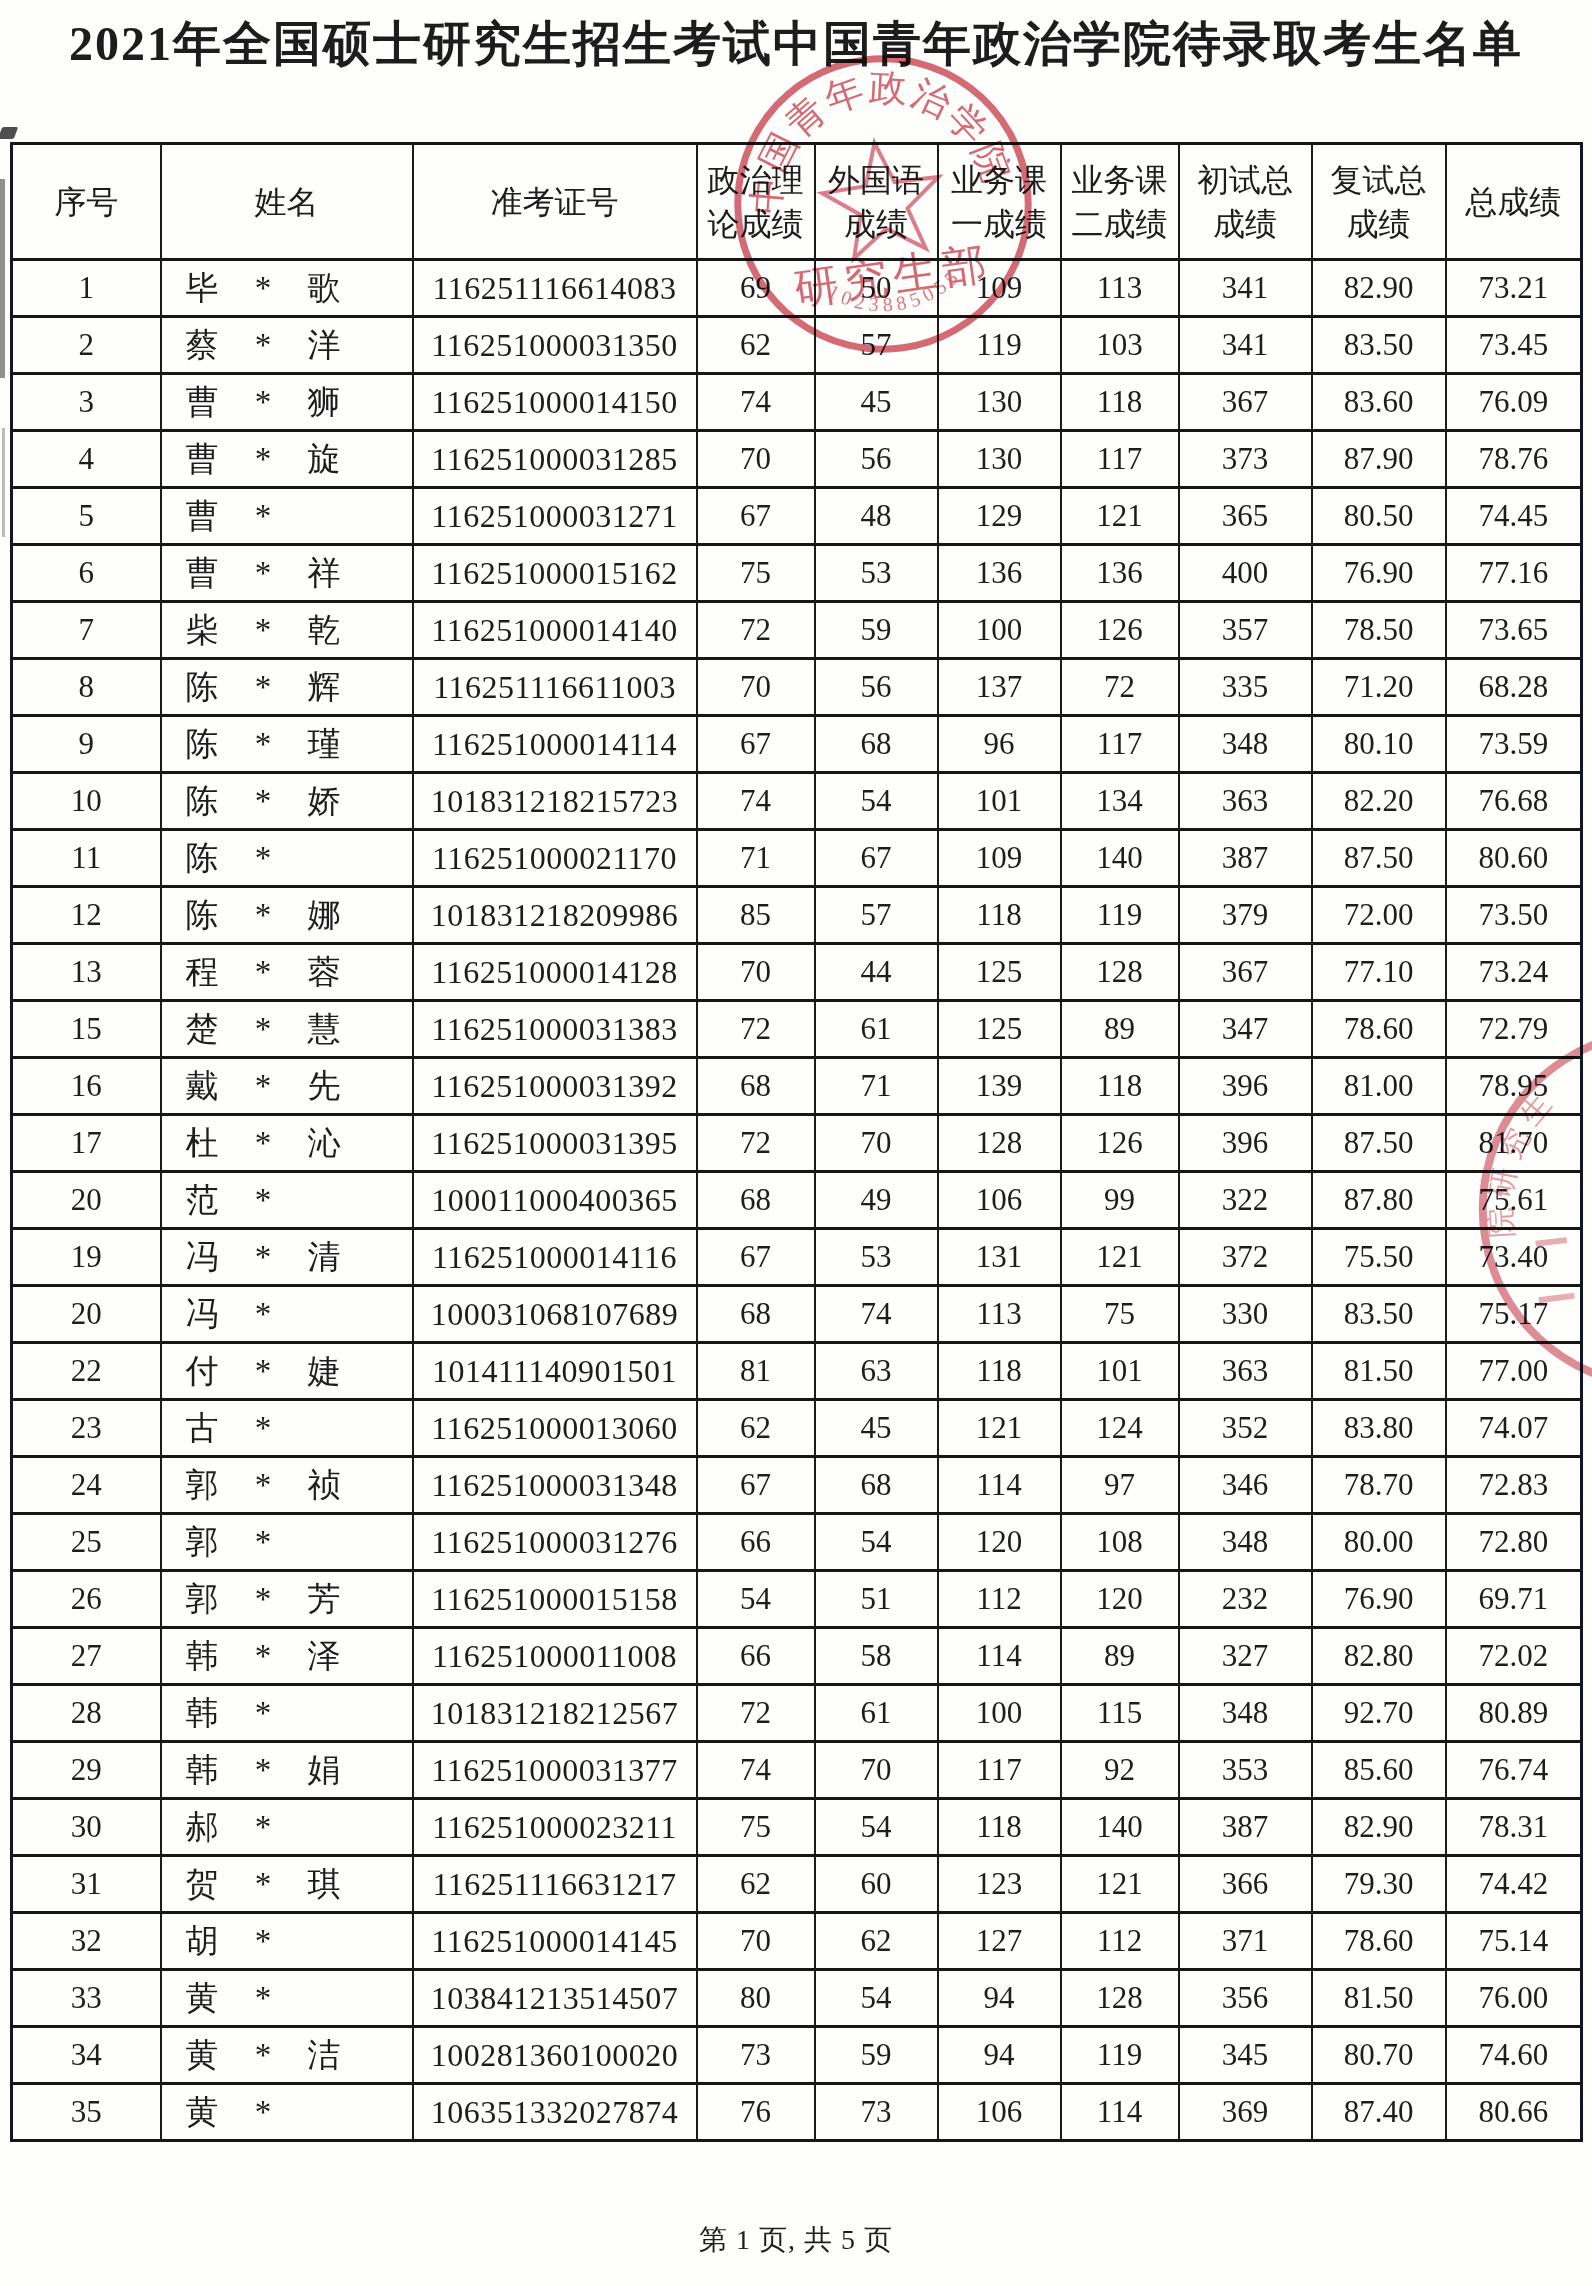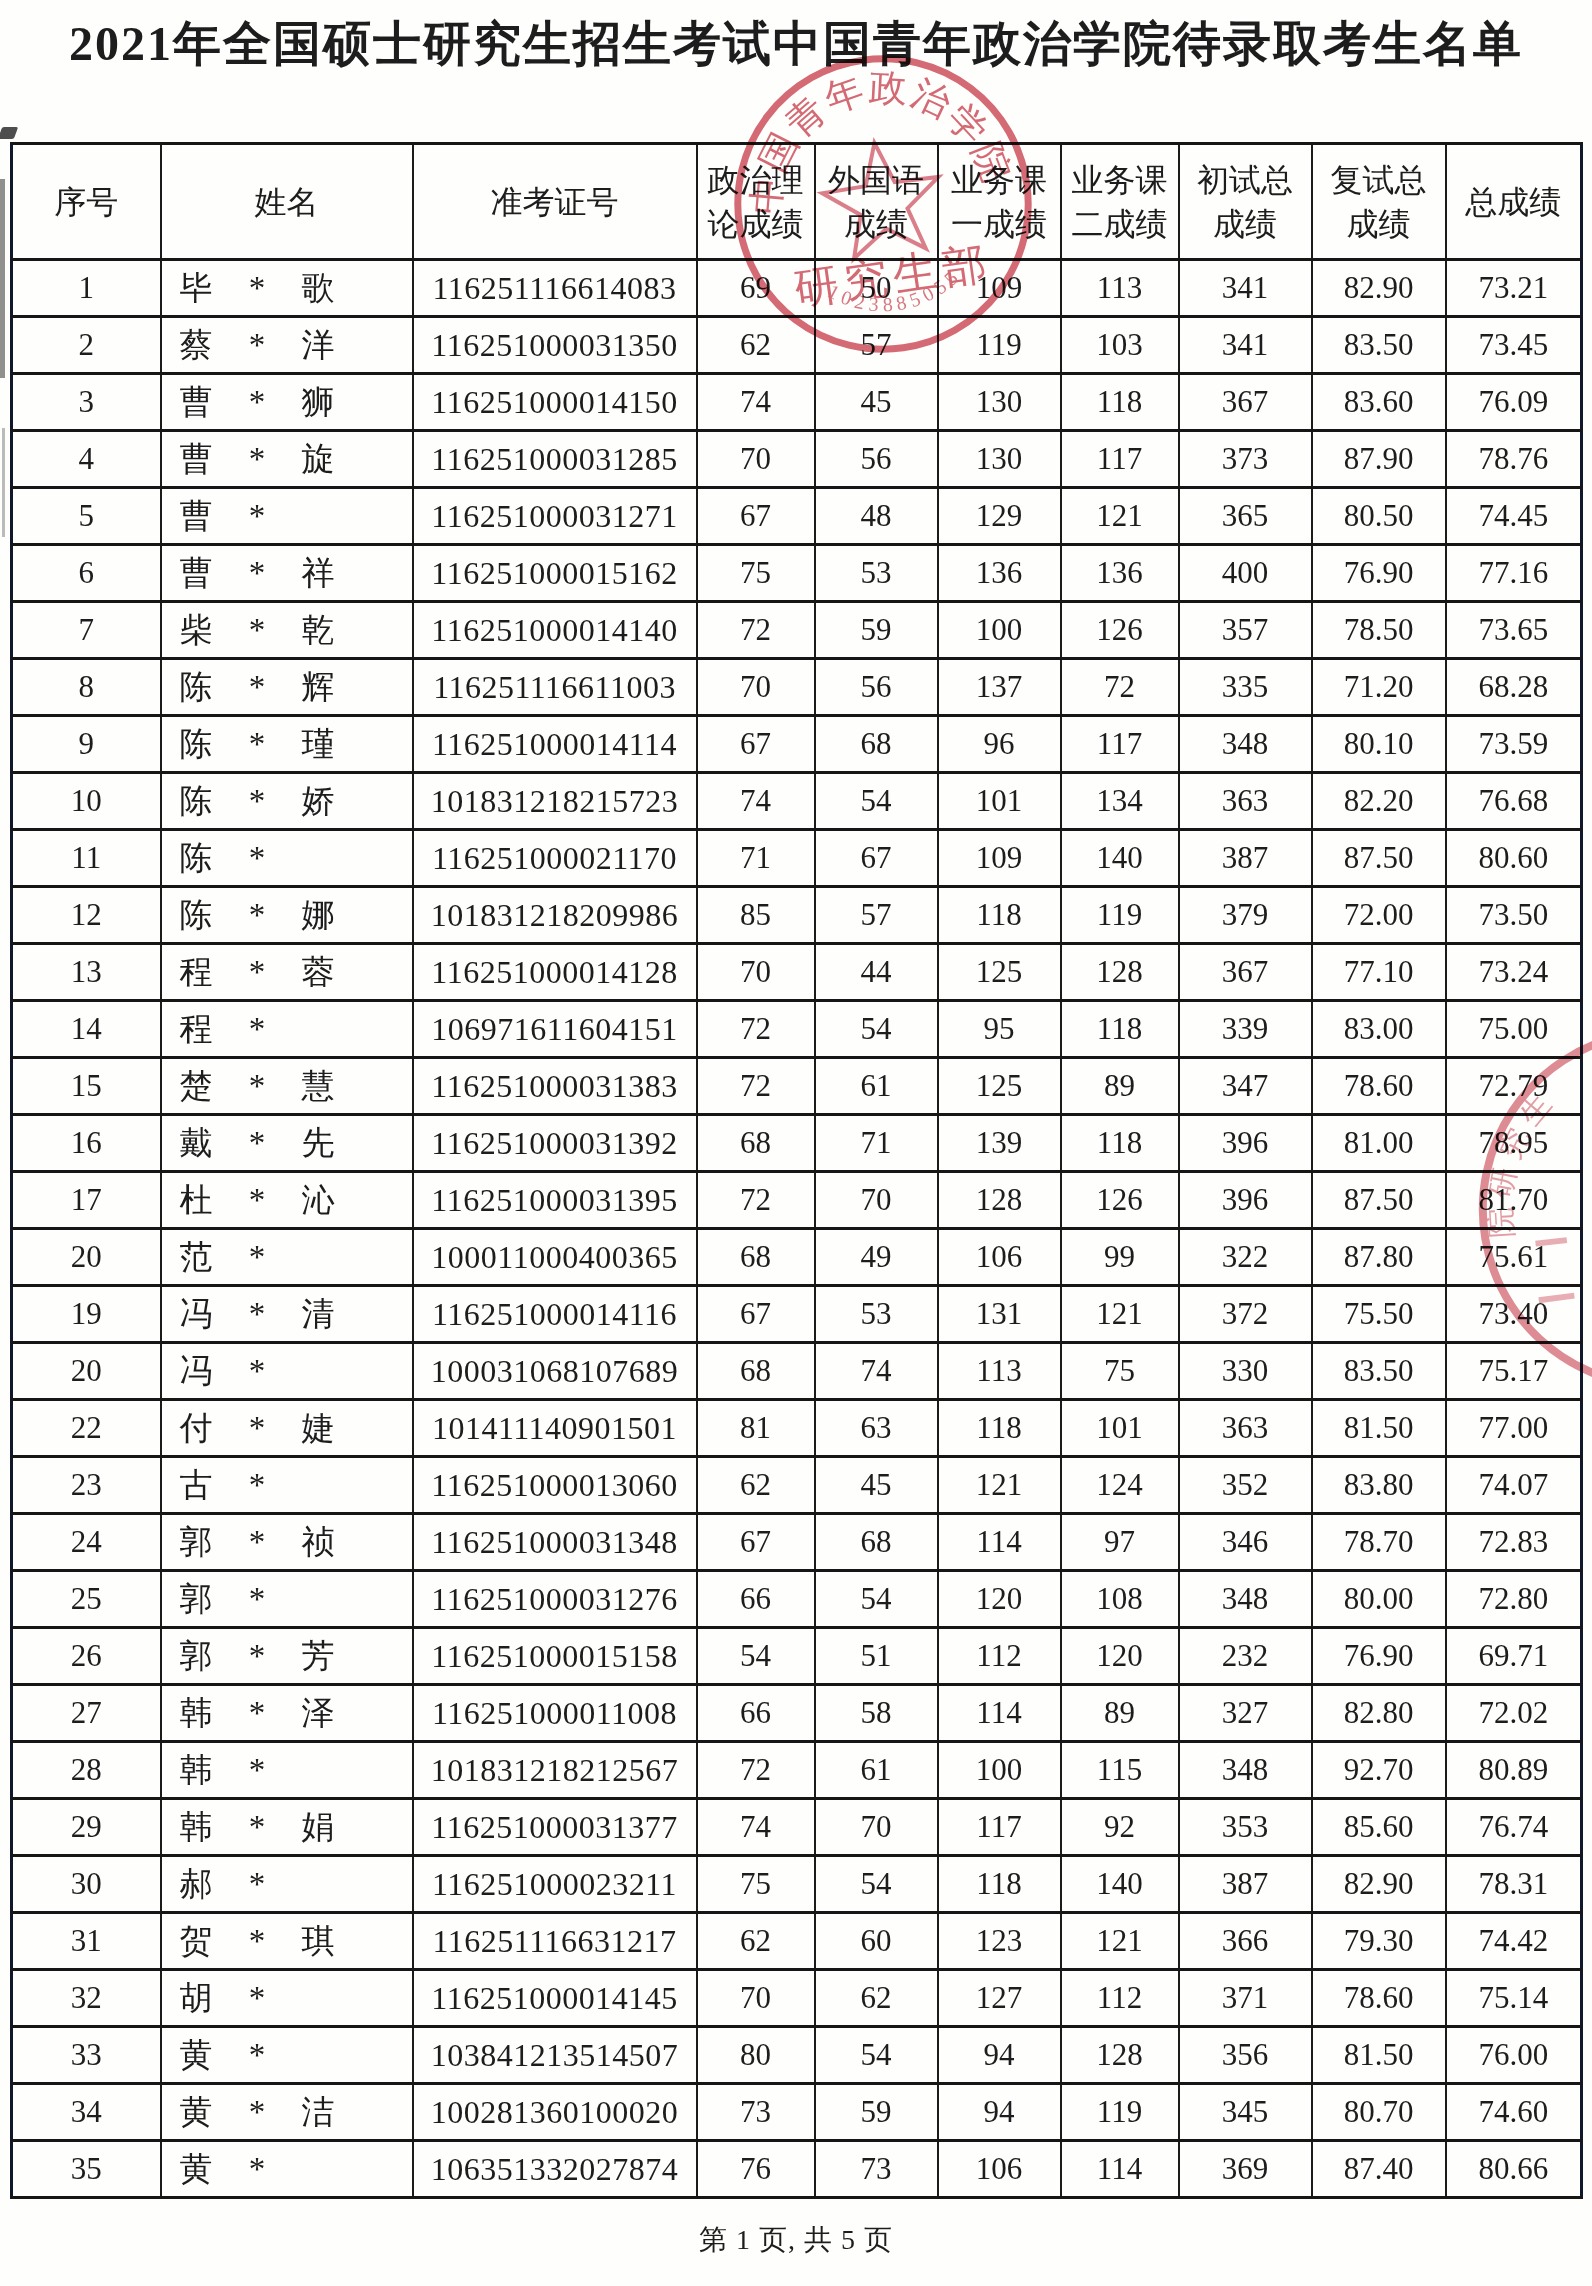--- a/index.html
+++ b/index.html
@@ -23,21 +23,21 @@
   }
   .score-table th{
     height:113px;font-size:32px;font-weight:normal;text-align:center;
     vertical-align:middle;white-space:pre-line;line-height:44px;
   }
   .score-table tbody td{
     height:54px;font-size:31px;text-align:center;vertical-align:middle;
     white-space:nowrap;
   }
   .score-table tbody td.c1{
-    text-align:left;padding-left:18px;word-spacing:28px;font-size:33px;
+    text-align:left;padding-left:24px;word-spacing:28px;font-size:33px;
   }
   .score-table tbody td.c2{font-size:32px;letter-spacing:0.5px;}
   .page-footer{
     position:absolute;top:2221px;left:0;width:100%;text-align:center;
     font-size:28px;letter-spacing:1px;
   }
   .seal{position:absolute;pointer-events:none;mix-blend-mode:multiply;}
   .seal-main{left:706px;top:27px;opacity:.78;}
   .seal-partial{left:1441px;top:1015px;opacity:.6;}
   .artifact{position:absolute;background:#222;}
@@ -236,32 +236,20 @@
           <td class="c2">116251000014128</td>
           <td class="c3">70</td>
           <td class="c4">44</td>
           <td class="c5">125</td>
           <td class="c6">128</td>
           <td class="c7">367</td>
           <td class="c8">77.10</td>
           <td class="c9">73.24</td>
         </tr>
         <tr>
-          <td class="c0">14</td>
-          <td class="c1">程 *</td>
-          <td class="c2">106971611604151</td>
-          <td class="c3">72</td>
-          <td class="c4">54</td>
-          <td class="c5">95</td>
-          <td class="c6">118</td>
-          <td class="c7">339</td>
-          <td class="c8">83.00</td>
-          <td class="c9">75.00</td>
-        </tr>
-        <tr>
           <td class="c0">15</td>
           <td class="c1">楚 * 慧</td>
           <td class="c2">116251000031383</td>
           <td class="c3">72</td>
           <td class="c4">61</td>
           <td class="c5">125</td>
           <td class="c6">89</td>
           <td class="c7">347</td>
           <td class="c8">78.60</td>
           <td class="c9">72.79</td>

